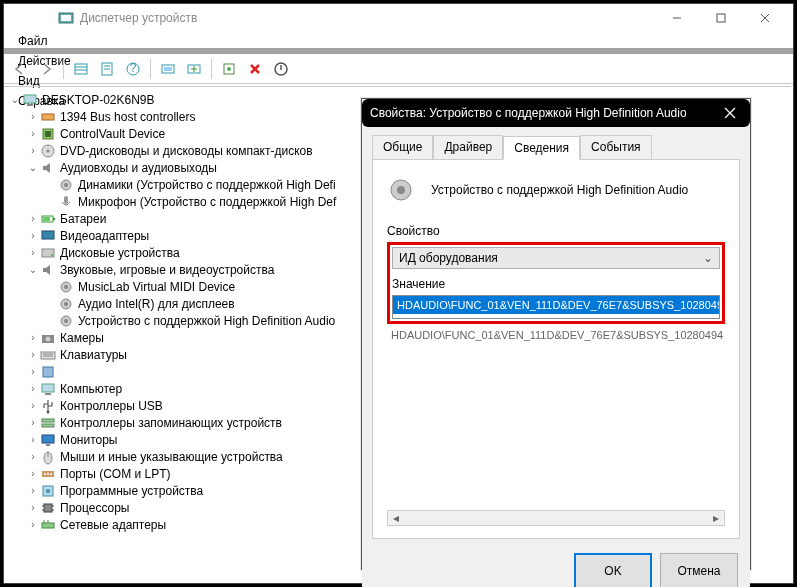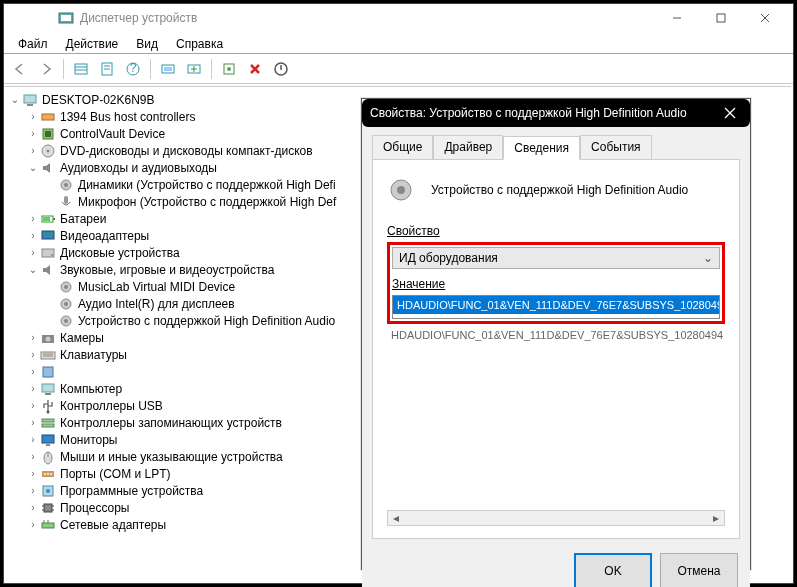--- a/index.html
+++ b/index.html
@@ -6,21 +6,21 @@
 body { background: #000; width: 797px; height: 587px; position: relative; overflow: hidden; }
 
 
 .main-window { position: absolute; top: 3px; left: 3px; width: 791px; height: 581px; background: #fff; border: 1px solid #444; }
 .titlebar { height: 28px; background: #fff; display: flex; align-items: center; padding: 0 6px; margin-left: 48px; }
 .titlebar .icon { width: 16px; height: 16px; margin-right: 6px; }
 .titlebar .title { flex: 1; color: #888; font-size: 12px; }
 .titlebar .win-controls { display: flex; gap: 0; }
 .titlebar .win-btn { width: 44px; height: 28px; display: flex; align-items: center; justify-content: center; color: #555; }
 
-.menubar { height: 22px; display: flex; align-items: flex-end; padding: 0 6px; gap: 2px; border-bottom: 1px solid #a3a3a3; }
+.menubar { height: 22px; display: flex; align-items: flex-start; padding: 0 6px; gap: 2px; border-bottom: 6px solid #a3a3a3; flex-direction: column; }
 .menubar .menu-item { padding: 2px 8px; font-size: 12px; color: #000; }
 
 .toolbar { height: 30px; display: flex; align-items: center; padding: 0 4px; gap: 2px; border-bottom: 1px solid #ccc; }
 .toolbar .tb-btn { width: 24px; height: 24px; border: 1px solid transparent; display: flex; align-items: center; justify-content: center; }
 .toolbar .sep { width: 1px; height: 20px; background: #ccc; margin: 0 3px; }
 
 .tree-area { position: absolute; top: 82px; left: 0; right: 2px; bottom: 2px; overflow: auto; border-top: 1px solid #ccc; }
 .tree-scroll { overflow-y: scroll; height: 100%; }
 .tree { padding: 4px 0 4px 4px; }
 .tree-row { display: flex; align-items: center; height: 17px; white-space: nowrap; }
@@ -41,21 +41,21 @@
 .dlg-body { padding: 8px 10px 6px 10px; }
 .tabs { display: flex; position: relative; }
 .tab { padding: 4px 10px; background: #f0f0f0; font-size: 12px; border: 1px solid #ccc; border-bottom: none; margin-right: 0px; color: #000; }
 .tab.active { background: #fff; border-bottom: 1px solid #fff; z-index: 2; position: relative; top: 1px; }
 .tab-panel { border: 1px solid #ccc; background: #fff; padding: 14px 14px 14px 14px; min-height: 380px; position: relative; }
 
 .dev-header { display: flex; align-items: center; gap: 12px; margin-bottom: 18px; }
 .dev-header .big-icon { width: 32px; height: 32px; }
 .dev-header .name { font-size: 12px; color: #000; }
 
-.field-label { font-size: 12px; color: #000; margin-bottom: 4px; text-decoration: underline; }
+.field-label { font-size: 12px; color: #000; margin-bottom: 4px; }
 .highlight-box { border: 3px solid #e10000; padding: 2px; margin-bottom: 4px; position: relative; }
 .combo { display: flex; align-items: center; background: #fff; border: 1px solid #adadad; height: 22px; padding: 0 6px; font-size: 12px; background: #e9e9e9; }
 .combo .arrow { margin-left: auto; color: #555; }
 .listbox { background: #fff; border: 1px solid #888; height: 24px; overflow: hidden; }
 .listbox .item { background: #0078d7; color: #fff; padding: 3px 4px; font-size: 11px; white-space: nowrap; }
 .listbox-rest { font-size: 11px; color: #666; padding: 1px 4px; white-space: nowrap; overflow: hidden; }
 
 .hscroll { position: absolute; bottom: 12px; left: 14px; right: 14px; height: 16px; background: #f0f0f0; border: 1px solid #ccc; display: flex; align-items: center; }
 .hscroll .sbtn { width: 16px; height: 14px; display: flex; align-items: center; justify-content: center; color: #666; }
 .hscroll .track { flex: 1; }

